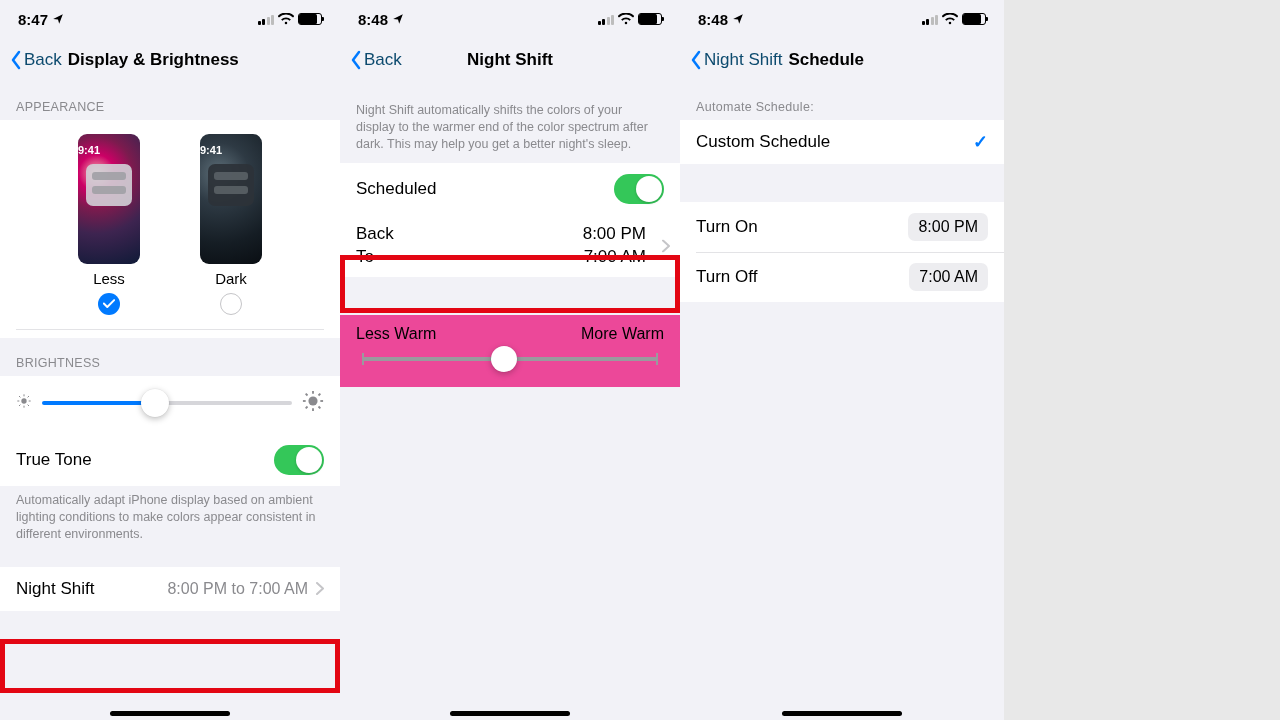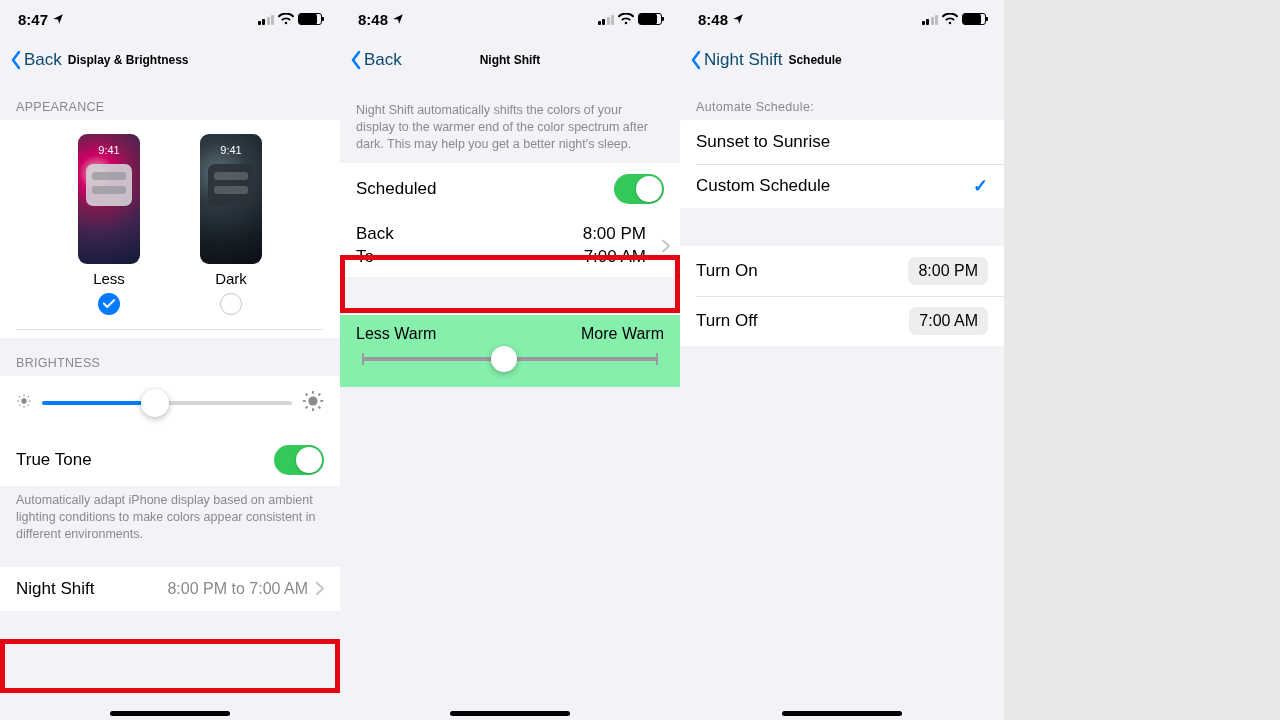--- a/index.html
+++ b/index.html
@@ -21,21 +21,21 @@
   .sig .b1{height:4px} .sig .b2{height:6px} .sig .b3{height:8px;background:#bdbdbd} .sig .b4{height:10px;background:#bdbdbd}
   .wifi svg { width:16px; height:12px; }
   .batt { width:24px; height:12px; border:1.3px solid #000; border-radius:3px; position:relative; }
   .batt:after { content:""; position:absolute; right:-3px; top:3px; width:2px; height:4px; background:#000; border-radius:0 1px 1px 0;}
   .batt i { display:block; height:100%; width:80%; background:#000; border-radius:1.5px; }
 
   
   .nav { height: 44px; display:flex; align-items:center; position:relative; padding:0 10px; }
   .back { color:#0c4a6e; font-size:17px; display:flex; align-items:center; gap:2px; }
   .back svg { width:12px; height:20px; }
-  .title { font-size:12px; font-weight:600; color:#000; }
+  .title { font-size:17px; font-weight:600; color:#000; }
   .title-center { position:absolute; left:0; right:0; text-align:center; pointer-events:none; }
   .title-inline { margin-left:6px; }
 
   
   .sh { font-size:12.5px; color:#8a8a8e; text-transform: uppercase; letter-spacing:.3px; padding: 18px 16px 6px; }
   .footer-note { font-size:12.5px; color:#8a8a8e; padding: 6px 16px 10px; line-height:1.35; }
 
   
   .group { background:#fff; }
   .cell { display:flex; align-items:center; justify-content:space-between; padding:11px 16px; font-size:17px; color:#000; min-height:44px; position:relative; }
@@ -55,21 +55,21 @@
   .toggle.on .knob { right:2px; }
   .toggle.off .knob { left:2px; }
 
   
   .appearance { background:#fff; padding:14px 0 8px; }
   .thumbs { display:flex; justify-content:center; gap:60px; }
   .thumb { display:flex; flex-direction:column; align-items:center; gap:6px; }
   .phone { width:62px; height:130px; border-radius:9px; overflow:hidden; position:relative; background:#333; }
   .phone.light { background: radial-gradient(circle at 30% 30%, #f7b5b0 0%, #c06 18%, #7b1b4e 36%, #3e2450 60%, #0f1a37 100%); }
   .phone.dark  { background: radial-gradient(circle at 30% 30%, #5d6e78 0%, #2e3a44 30%, #151d24 70%, #0a0e13 100%); }
-  .phone .clock { position:absolute; top:10px; left:0; right:0; text-align:center; color:#fff; font-size:11px; font-weight:400;}
+  .phone .clock { position:absolute; top:10px; left:0; right:0; text-align:left; color:#fff; font-size:11px; font-weight:700;}
   .phone .widget { position:absolute; top:30px; left:8px; right:8px; height:42px; border-radius:7px; }
   .phone.light .widget { background: rgba(210,210,215,.9); }
   .phone.light .widget:after { content:""; position:absolute; left:6px; right:6px; top:22px; height:8px; background:rgba(160,160,165,.9); border-radius:3px; }
   .phone.light .widget:before { content:""; position:absolute; left:6px; right:6px; top:8px; height:8px; background:rgba(160,160,165,.9); border-radius:3px; }
   .phone.dark .widget { background: rgba(45,50,56,.92); }
   .phone.dark .widget:after { content:""; position:absolute; left:6px; right:6px; top:22px; height:8px; background:rgba(90,96,102,.9); border-radius:3px; }
   .phone.dark .widget:before { content:""; position:absolute; left:6px; right:6px; top:8px; height:8px; background:rgba(90,96,102,.9); border-radius:3px; }
   .thumb-label { font-size:15px; color:#000; }
   .radio { width:22px; height:22px; border-radius:50%; display:flex; align-items:center; justify-content:center; }
   .radio.sel { background:#007aff; }
@@ -79,21 +79,21 @@
 
   
   .bslider { background:#fff; padding:14px 16px 18px; display:flex; align-items:center; gap:10px; }
   .sun { color:#8a8a8e; }
   .sun.small svg{width:16px;height:16px}
   .sun.big svg{width:22px;height:22px}
   .track { flex:1; height:4px; border-radius:2px; background:linear-gradient(to right,#007aff 0%,#007aff var(--p,45%),#d6d6da var(--p,45%),#d6d6da 100%); position:relative; }
   .track .knob { position:absolute; top:50%; left:var(--p,45%); width:28px; height:28px; border-radius:50%; background:#fff; box-shadow:0 2px 6px rgba(0,0,0,.25),0 0 0 .5px rgba(0,0,0,.05); transform:translate(-50%,-50%); }
 
   
-  .tslider { background:#86efac; padding:10px 16px 26px; }
+  .tslider { background:#ec4899; padding:10px 16px 26px; }
   .tlabels { display:flex; justify-content:space-between; font-size:16px; color:#000; margin-bottom:14px; }
   .ttrack { height:4px; background:#9a9a9e; border-radius:2px; position:relative; margin:0 6px; }
   .ttrack:before,.ttrack:after{content:"";position:absolute;width:2px;height:12px;background:#9a9a9e;top:-4px;}
   .ttrack:before{left:0} .ttrack:after{right:0}
   .ttrack .knob { position:absolute; top:50%; left:48%; width:26px; height:26px; border-radius:50%; background:#fff; box-shadow:0 2px 6px rgba(0,0,0,.25),0 0 0 .5px rgba(0,0,0,.05); transform:translate(-50%,-50%); }
 
   .spacer { height:14px; }
   .spacer-lg { height:38px; }
 
   
@@ -349,23 +349,20 @@
           </svg>
         <span>Night Shift</span>
       </div>
       <span class="title title-inline">Schedule</span>
     </div>
 
     <div class="sh" style="text-transform:none">Automate Schedule:</div>
 
     <div class="group">
       <div class="cell">
-        <span>Sunset to Sunrise</span>
-      </div>
-      <div class="cell">
         <span>Custom Schedule</span>
         <span class="check">✓</span>
       </div>
     </div>
 
     <div class="spacer-lg"></div>
 
     <div class="group">
       <div class="cell">
         <span>Turn On</span>

